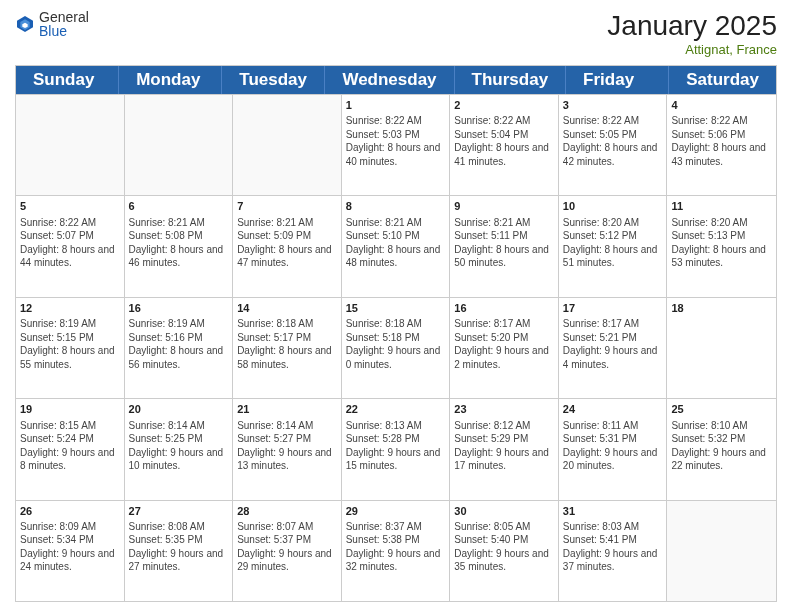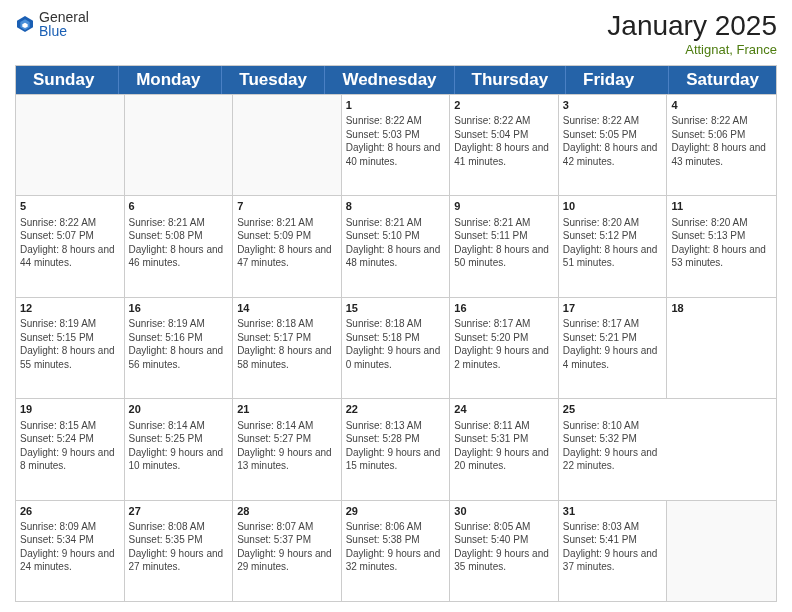--- a/index.html
+++ b/index.html
@@ -307,20 +307,27 @@
 and 13 minutes.</div>
           </div>
           <div class="cal-cell">
             <span class="day-num">22</span>
             <div class="cell-text">Sunrise: 8:13 AM
 Sunset: 5:28 PM
 Daylight: 9 hours
 and 15 minutes.</div>
           </div>
           <div class="cal-cell">
+            <span class="day-num">23</span>
+            <div class="cell-text">Sunrise: 8:12 AM
+Sunset: 5:29 PM
+Daylight: 9 hours
+and 17 minutes.</div>
+          </div>
+          <div class="cal-cell">
             <span class="day-num">24</span>
             <div class="cell-text">Sunrise: 8:11 AM
 Sunset: 5:31 PM
 Daylight: 9 hours
 and 20 minutes.</div>
           </div>
           <div class="cal-cell">
             <span class="day-num">25</span>
             <div class="cell-text">Sunrise: 8:10 AM
 Sunset: 5:32 PM
@@ -345,21 +352,21 @@
           </div>
           <div class="cal-cell">
             <span class="day-num">28</span>
             <div class="cell-text">Sunrise: 8:07 AM
 Sunset: 5:37 PM
 Daylight: 9 hours
 and 29 minutes.</div>
           </div>
           <div class="cal-cell">
             <span class="day-num">29</span>
-            <div class="cell-text">Sunrise: 8:06 AM
+            <div class="cell-text">Sunrise: 8:37 AM
 Sunset: 5:38 PM
 Daylight: 9 hours
 and 32 minutes.</div>
           </div>
           <div class="cal-cell">
             <span class="day-num">30</span>
             <div class="cell-text">Sunrise: 8:05 AM
 Sunset: 5:40 PM
 Daylight: 9 hours
 and 35 minutes.</div>

